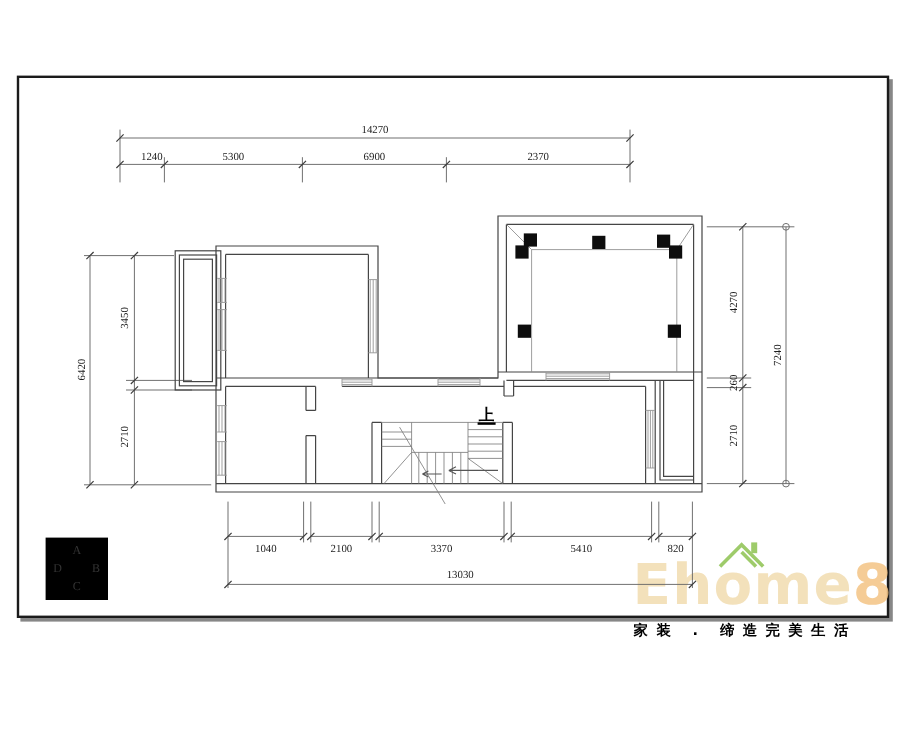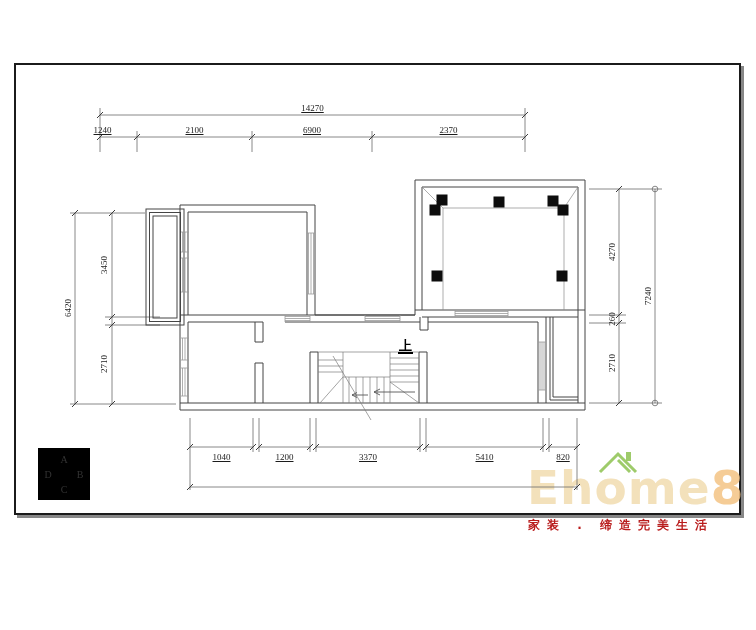--- a/index.html
+++ b/index.html
@@ -2,32 +2,32 @@
 <html><head>
 <meta charset="utf-8">
 <style>
   html,body{margin:0;padding:0;background:#fff;}
   #canvas{position:relative;width:756px;height:630px;background:#ffffff;overflow:hidden;
           font-family:"Liberation Serif", serif;}
   .frame{position:absolute;left:14px;top:63px;width:723px;height:448px;
          border:2px solid #1b1b1b;box-shadow:3px 3px 0 rgba(70,70,70,.65);background:transparent;}
   svg{position:absolute;left:0;top:0;}
   .hdim{position:absolute;font:9px "Liberation Serif", serif;color:#1c1c1c;text-align:center;
-        white-space:nowrap;line-height:10px;text-decoration:underline;}
+        white-space:nowrap;line-height:10px;}
   .vdim{position:absolute;font:9px "Liberation Serif", serif;color:#1c1c1c;white-space:nowrap;
         transform:translate(-50%,-50%) rotate(-90deg);line-height:9px;}
   .stair-up{position:absolute;left:398px;top:339px;font:bold 13px "Liberation Sans", sans-serif;
         color:#000;border-bottom:2px solid #000;padding:0 1px;line-height:13px;}
   .title{position:absolute;left:596px;top:483px;width:106px;font:bold 15px "Liberation Sans", sans-serif;
         color:#0a0a0a;letter-spacing:0px;white-space:nowrap;}
   .wm{position:absolute;left:527px;top:464px;font:bold 47px "DejaVu Sans", sans-serif;
         color:rgba(240,216,168,.78);letter-spacing:1px;line-height:47px;white-space:nowrap;}
   .wm .suffix{color:rgba(243,195,132,.85);}
   .wm-slogan{position:absolute;left:528px;top:517px;font:bold 12px "DejaVu Sans", sans-serif;
-        color:#b91c1c;letter-spacing:7px;white-space:nowrap;}
+        color:#000000;letter-spacing:7px;white-space:nowrap;}
   .compass{position:absolute;left:38px;top:448px;width:52px;height:52px;background:#000;}
   .compass .ltr{position:absolute;font:10px "Liberation Serif", serif;color:#333;
         transform:translate(-50%,-50%);}
 </style>
 </head>
 <body>
 
 <div id="canvas">
 
   <div class="frame"></div>
@@ -185,39 +185,40 @@
     </g>
 
     <g stroke="#2e2e2e" stroke-width="0.9">
       <circle cx="64" cy="474" r="23.5" fill="#ffffff"></circle>
       <line x1="47" y1="457" x2="81" y2="491"></line>
       <line x1="81" y1="457" x2="47" y2="491"></line>
     </g>
   </svg>
 
   <span class="hdim" style="left:100px;top:103px;width:425px;">14270</span>
-  <span class="hdim" style="left:84px;top:125px;width:37px;">1240</span>
-  <span class="hdim" style="left:137px;top:125px;width:115px;">2100</span>
+  <span class="hdim" style="left:108px;top:125px;width:37px;">1240</span>
+  <span class="hdim" style="left:137px;top:125px;width:115px;">5300</span>
   <span class="hdim" style="left:252px;top:125px;width:120px;">6900</span>
   <span class="hdim" style="left:372px;top:125px;width:153px;">2370</span>
 
   <span class="vdim" style="left:68px;top:308px;">6420</span>
   <span class="vdim" style="left:104px;top:265px;">3450</span>
   <span class="vdim" style="left:104px;top:364px;">2710</span>
 
   <span class="vdim" style="left:612px;top:252px;">4270</span>
   <span class="vdim" style="left:612px;top:319px;">260</span>
   <span class="vdim" style="left:612px;top:363px;">2710</span>
   <span class="vdim" style="left:648px;top:296px;">7240</span>
 
   <span class="hdim" style="left:190px;top:452px;width:63px;">1040</span>
-  <span class="hdim" style="left:259px;top:452px;width:51px;">1200</span>
+  <span class="hdim" style="left:259px;top:452px;width:51px;">2100</span>
   <span class="hdim" style="left:316px;top:452px;width:104px;">3370</span>
   <span class="hdim" style="left:426px;top:452px;width:117px;">5410</span>
   <span class="hdim" style="left:549px;top:452px;width:28px;">820</span>
+  <span class="hdim" style="left:190px;top:474px;width:387px;">13030</span>
 
   <span class="stair-up">上</span>
 
   <div class="compass" style="background:transparent;left:0;top:0;width:0;height:0;"></div>
   <div class="compass">
     <span class="ltr" style="left:26px;top:11px;">A</span>
     <span class="ltr" style="left:42px;top:26px;">B</span>
     <span class="ltr" style="left:26px;top:41px;">C</span>
     <span class="ltr" style="left:10px;top:26px;">D</span>
   </div>

